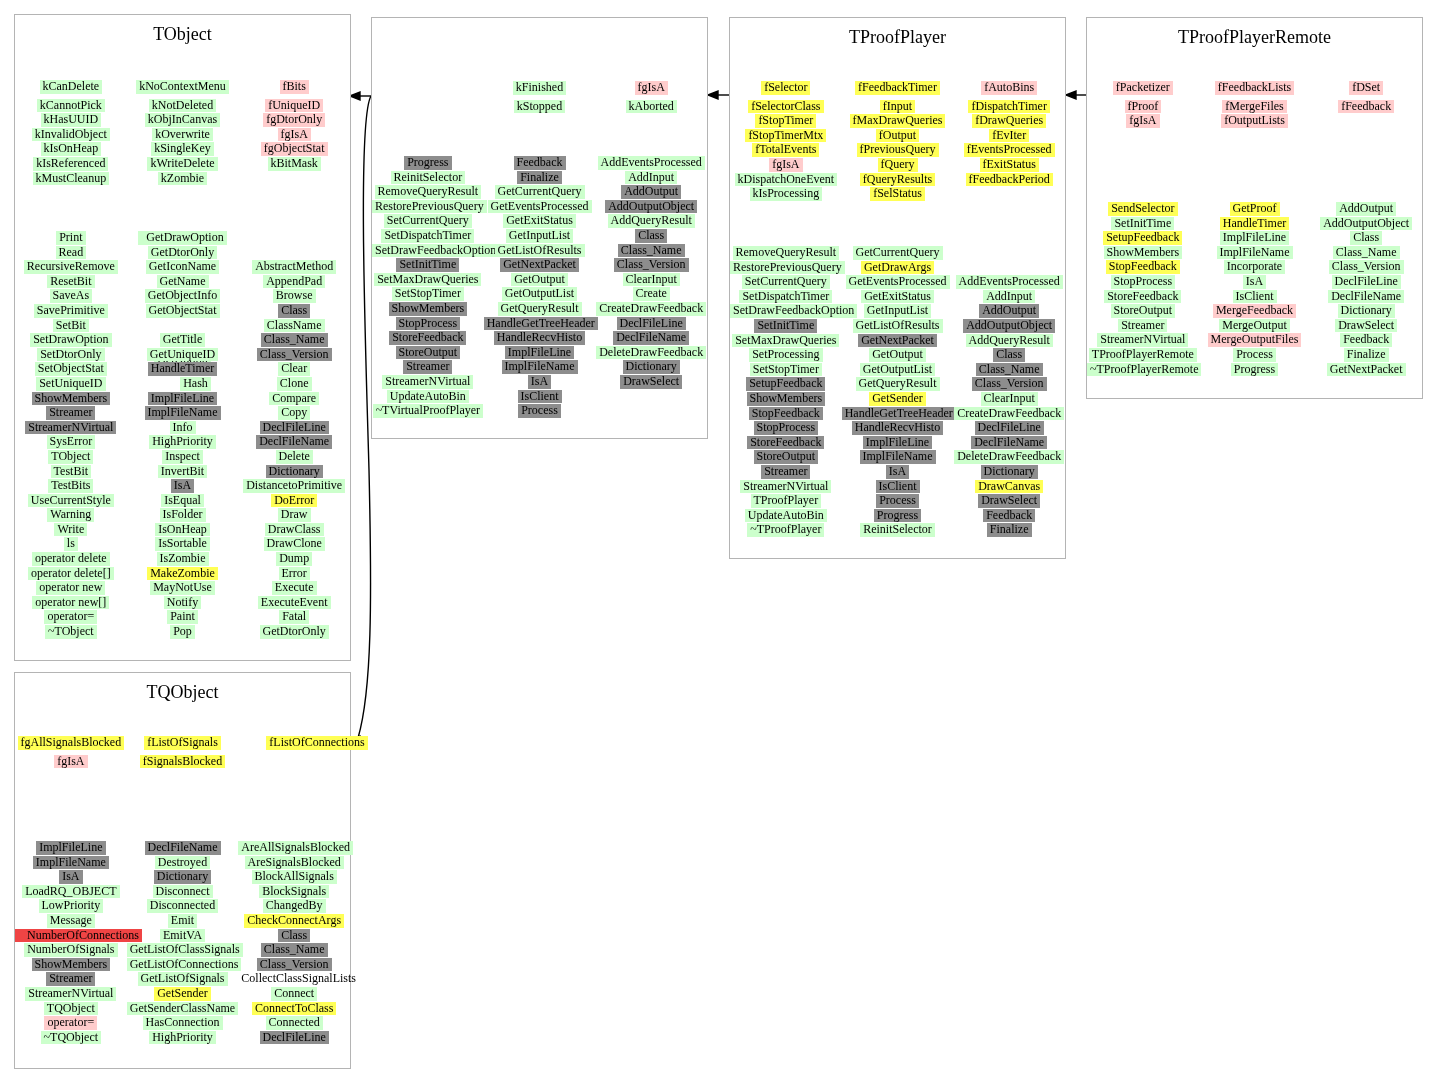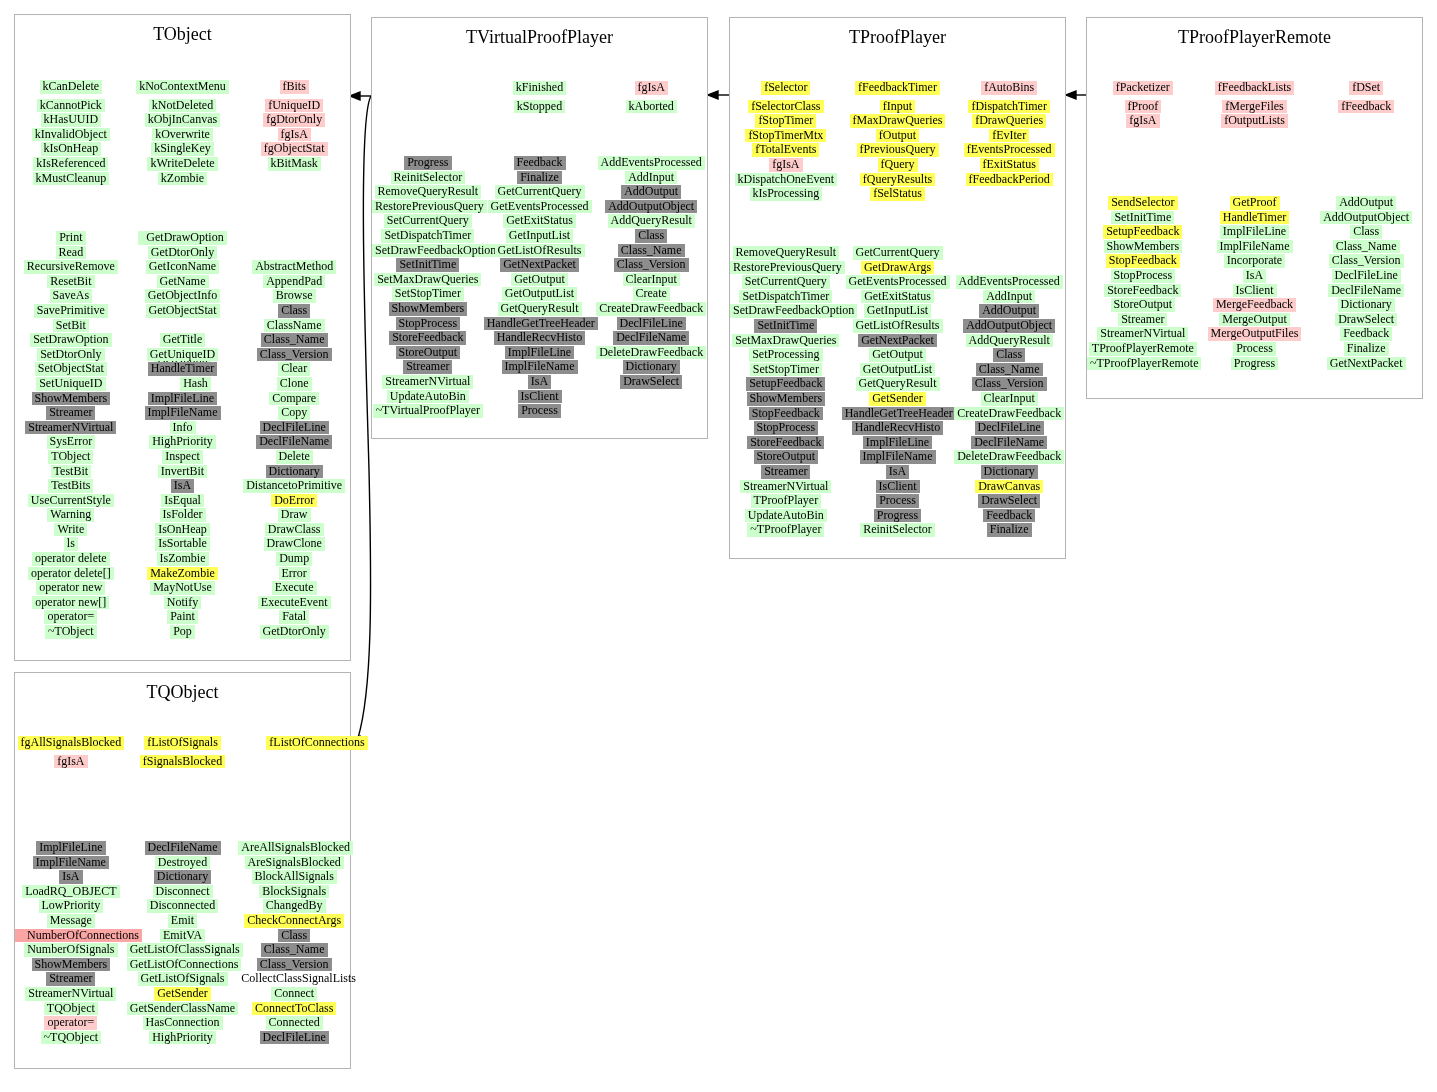--- a/index.html
+++ b/index.html
@@ -150,21 +150,20 @@
           <div class="it"><span class="hl" style="background: rgb(204, 255, 204);">Error</span></div>
           <div class="it"><span class="hl" style="background: rgb(204, 255, 204);">Execute</span></div>
           <div class="it"><span class="hl" style="background: rgb(204, 255, 204);">ExecuteEvent</span></div>
           <div class="it"><span class="hl" style="background: rgb(204, 255, 204);">Fatal</span></div>
           <div class="it"><span class="hl" style="background: rgb(204, 255, 204);">GetDtorOnly</span></div>
         </div>
       </div>
   </div>
 
   <div class="classbox" style="left:371px;top:17px;width:335px;height:420px">
-    <div class="title">TVirtualProofPlayer</div>
     <div class="sec data" style="top:62px">
         <div class="col"></div>
         <div class="col">
           <div class="it"><span class="hl" style="background: rgb(204, 255, 204);">kFinished</span></div>
           <div class="it"><span class="hl" style="background: rgb(204, 255, 204);">kStopped</span></div>
         </div>
         <div class="col">
           <div class="it"><span class="hl" style="background: rgb(255, 204, 204);">fgIsA</span></div>
           <div class="it"><span class="hl" style="background: rgb(204, 255, 204);">kAborted</span></div>
         </div>
@@ -345,21 +344,21 @@
         <div class="col">
           <div class="it"><span class="hl" style="background: rgb(255, 204, 204);">fFeedbackLists</span></div>
           <div class="it"><span class="hl" style="background: rgb(255, 204, 204);">fMergeFiles</span></div>
           <div class="it"><span class="hl" style="background: rgb(255, 204, 204);">fOutputLists</span></div>
         </div>
         <div class="col">
           <div class="it"><span class="hl" style="background: rgb(255, 204, 204);">fDSet</span></div>
           <div class="it"><span class="hl" style="background: rgb(255, 204, 204);">fFeedback</span></div>
         </div>
       </div>
-    <div class="sec methods" style="top:177px">
+    <div class="sec methods" style="top:183px">
         <div class="col">
           <div class="it"><span class="hl" style="background: rgb(255, 255, 85);">SendSelector</span></div>
           <div class="it"><span class="hl" style="background: rgb(204, 255, 204);">SetInitTime</span></div>
           <div class="it"><span class="hl" style="background: rgb(255, 255, 85);">SetupFeedback</span></div>
           <div class="it"><span class="hl" style="background: rgb(204, 255, 204);">ShowMembers</span></div>
           <div class="it"><span class="hl" style="background: rgb(255, 255, 85);">StopFeedback</span></div>
           <div class="it"><span class="hl" style="background: rgb(204, 255, 204);">StopProcess</span></div>
           <div class="it"><span class="hl" style="background: rgb(204, 255, 204);">StoreFeedback</span></div>
           <div class="it"><span class="hl" style="background: rgb(204, 255, 204);">StoreOutput</span></div>
           <div class="it"><span class="hl" style="background: rgb(204, 255, 204);">Streamer</span></div>
@@ -414,21 +413,21 @@
         </div>
       </div>
     <div class="sec methods" style="top:167px">
         <div class="col">
           <div class="it"><span class="hl" style="background: rgb(141, 141, 141);">ImplFileLine</span></div>
           <div class="it"><span class="hl" style="background: rgb(141, 141, 141);">ImplFileName</span></div>
           <div class="it"><span class="hl" style="background: rgb(141, 141, 141);">IsA</span></div>
           <div class="it"><span class="hl" style="background: rgb(204, 255, 204);">LoadRQ_OBJECT</span></div>
           <div class="it"><span class="hl" style="background: rgb(204, 255, 204);">LowPriority</span></div>
           <div class="it"><span class="hl" style="background: rgb(204, 255, 204);">Message</span></div>
-          <div class="it"><span class="hl" style="background: #fca5a5; padding-left: 12px;">NumberOfConnections</span></div>
+          <div class="it"><span class="hl" style="background: #ef4444; padding-left: 12px;">NumberOfConnections</span></div>
           <div class="it"><span class="hl" style="background: rgb(204, 255, 204);">NumberOfSignals</span></div>
           <div class="it"><span class="hl" style="background: rgb(141, 141, 141);">ShowMembers</span></div>
           <div class="it"><span class="hl" style="background: rgb(141, 141, 141);">Streamer</span></div>
           <div class="it"><span class="hl" style="background: rgb(204, 255, 204);">StreamerNVirtual</span></div>
           <div class="it"><span class="hl" style="background: rgb(204, 255, 204);">TQObject</span></div>
           <div class="it"><span class="hl" style="background: rgb(255, 204, 204);">operator=</span></div>
           <div class="it"><span class="hl" style="background: rgb(204, 255, 204);">~TQObject</span></div>
         </div>
         <div class="col">
           <div class="it"><span class="hl" style="background: rgb(141, 141, 141);">DeclFileName</span></div>

